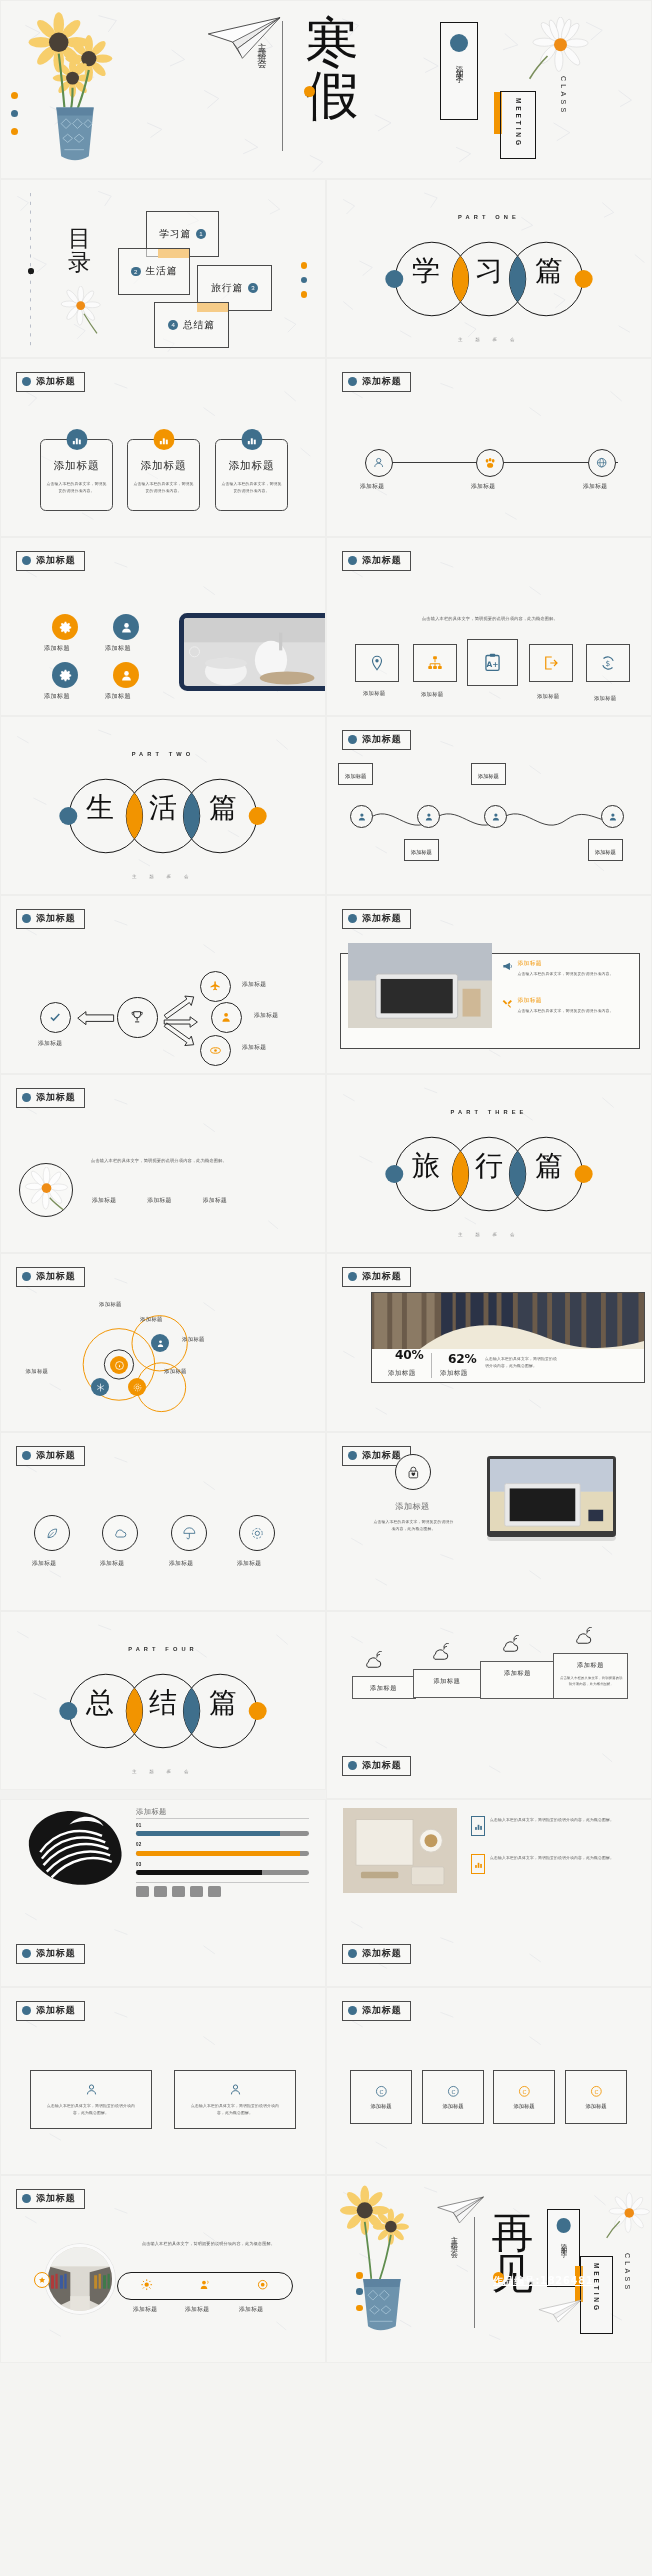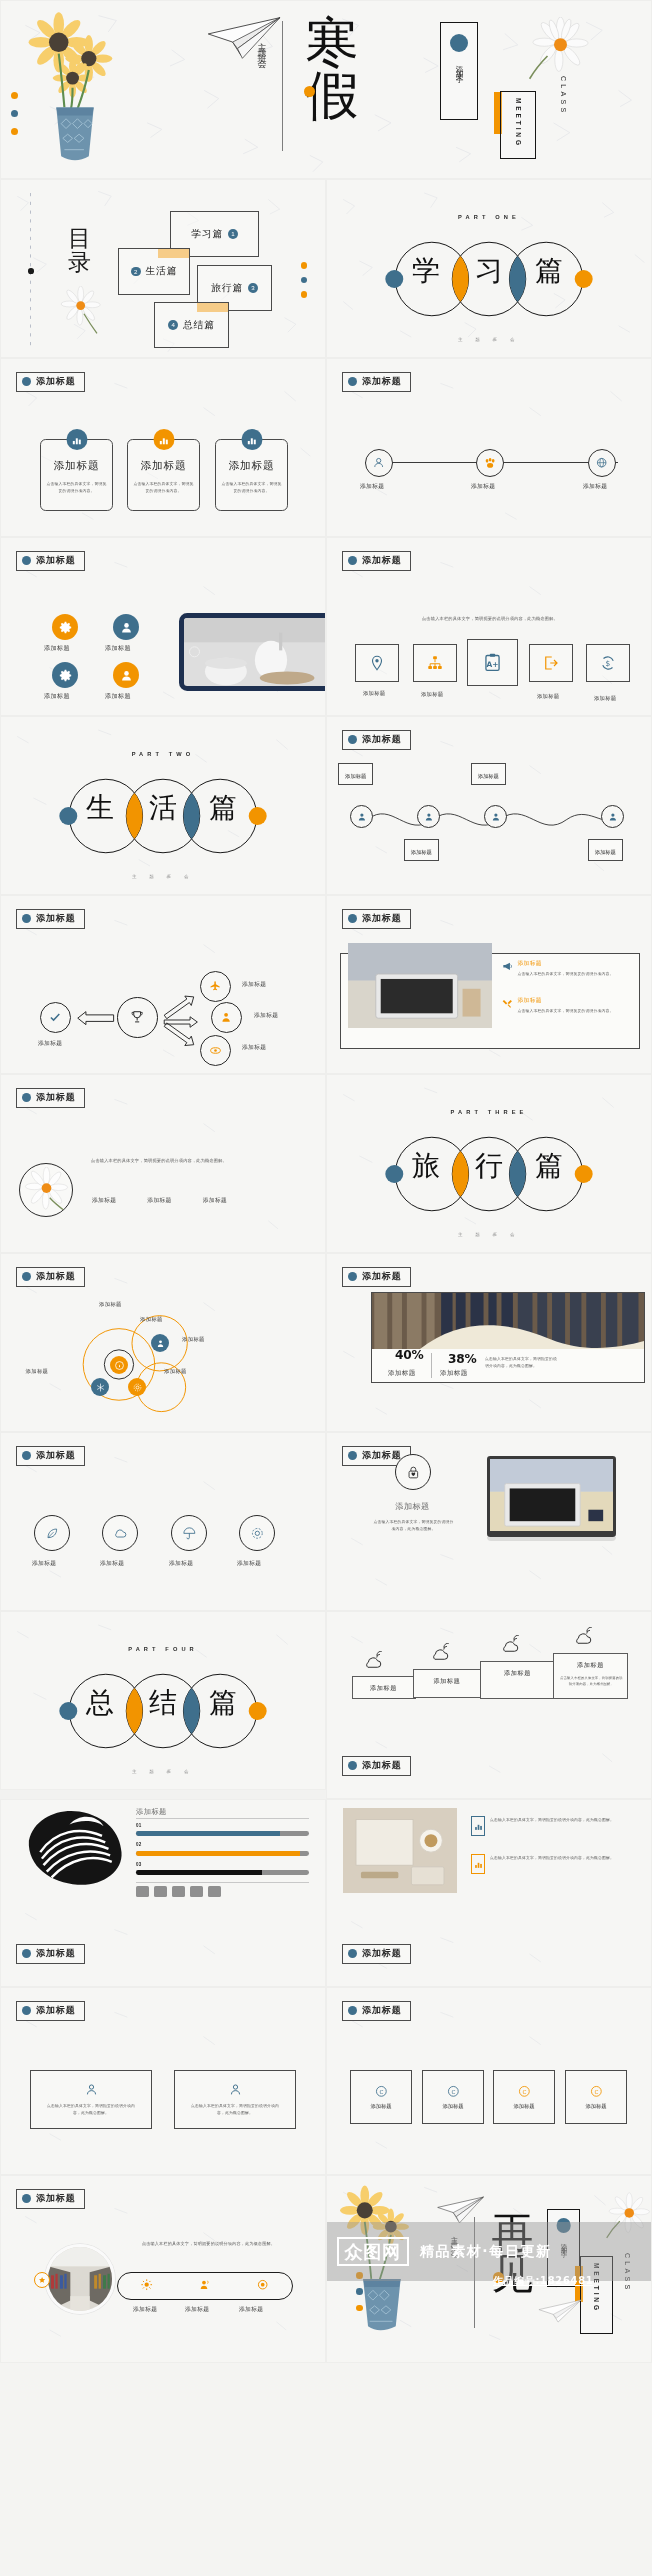--- a/index.html
+++ b/index.html
@@ -390,21 +390,21 @@
           <ellipse cx="-1" cy="14" rx="3.6" ry="10"></ellipse>
             <ellipse cx="-10" cy="9" rx="3.6" ry="10" transform="rotate(40 -10 9)"></ellipse>
           <ellipse cx="-14" cy="-2" rx="10" ry="3.6"></ellipse>
             <ellipse cx="-10" cy="-11" rx="3.6" ry="10" transform="rotate(-40 -10 -11)"></ellipse>
         </g>
         <circle r="5.4" fill="#ef8c15"></circle>
       </g>
       <path d="M38 34 C44 44 48 50 54 58" stroke="#7b8f5c" stroke-width="1.6" fill="none"></path>
     </svg>
 
-    <div class="box" style="left:169px;top:31px;width:89px;height:46px">
+    <div class="box" style="left:145px;top:31px;width:73px;height:46px">
       <span class="t cjk">学习篇</span>
       <span class="num">1</span>
     </div>
     <div class="ob" style="left:157px;top:68px;width:31px;height:9.8px"></div>
 
     <div class="box" style="left:117px;top:68px;width:72px;height:47px">
       <span class="num">2</span>
       <span class="t cjk">生活篇</span>
     </div>
 
@@ -994,21 +994,21 @@
           <rect x="308" y="0" width="20" height="70"></rect>
         </g>
         <path d="M60 70 C110 30 170 36 220 58 C260 74 300 70 336 60 L336 70 Z" fill="#efe9d8"></path>
       </svg>
     </div>
     <div style="position:absolute;left:44px;top:38px;width:274px;height:57px;border-top:1.1px solid #4a4a4a;border-left:1.1px solid #4a4a4a;border-right:1.1px solid #4a4a4a;pointer-events:none"></div>
     <div style="position:absolute;left:44px;top:95px;width:274px;height:34px;background:#fbfbf9;border:1.1px solid #4a4a4a;border-top:none"></div>
     <span class="pct" style="position:absolute;left:68px;top:94px">40%</span>
     <span class="mini-title cjk" style="position:absolute;left:61px;top:115px;font-size:6.5px">添加标题</span>
     <span style="position:absolute;left:104px;top:99px;width:0.8px;height:24.5px;background:#b9b9b9"></span>
-    <span class="pct" style="position:absolute;left:121px;top:98px">38%</span>
+    <span class="pct" style="position:absolute;left:121px;top:98px">62%</span>
     <span class="mini-title cjk" style="position:absolute;left:113px;top:115px;font-size:6.5px">添加标题</span>
     <span class="body-txt cjk" style="position:absolute;left:158px;top:101px;width:75px;text-align:left">点击输入本栏的具体文字，简明扼要的说明分项内容，此为概念图解。</span>
   </div>
 
   <div class="slide">
     <svg class="tex" viewBox="0 0 400 220" preserveAspectRatio="none">
       <g stroke="#b9bece" stroke-width="1" fill="none" opacity=".45">
         <path d="M30 40 l14 8 M140 30 l16 6 M250 60 l14 10 M60 170 l14 8"></path>
       </g>
     </svg>
@@ -1468,21 +1468,17 @@
     <div class="obar" style="left:248px;top:90px;height:36px"></div>
     <div class="frameB" style="left:253px;top:80px;width:33px;height:78px">
       <span class="vtxt">MEETING</span>
     </div>
     <div class="classtxt" style="left:297px;top:77px">CLASS</div>
     <svg style="position:absolute;left:210px;top:122px" width="46" height="28" viewBox="0 0 96 54">
       <path d="M4 22 L92 2 L44 48 L34 32 Z" fill="#fdfdfd" stroke="#9a9a9a" stroke-width="1"></path>
       <path d="M34 32 L92 2 L40 40 Z" fill="#f2f2f2" stroke="#9a9a9a" stroke-width=".8"></path>
     </svg>
 
-    <div class="wm">
-      <span class="logo cjk">众图网</span>
-      <span class="txt cjk">精品素材·每日更新</span>
-    </div>
     <span class="wm2 cjk">作品编号:1826481</span>
   </div>
 
 </div>
 
 
 </body></html>

